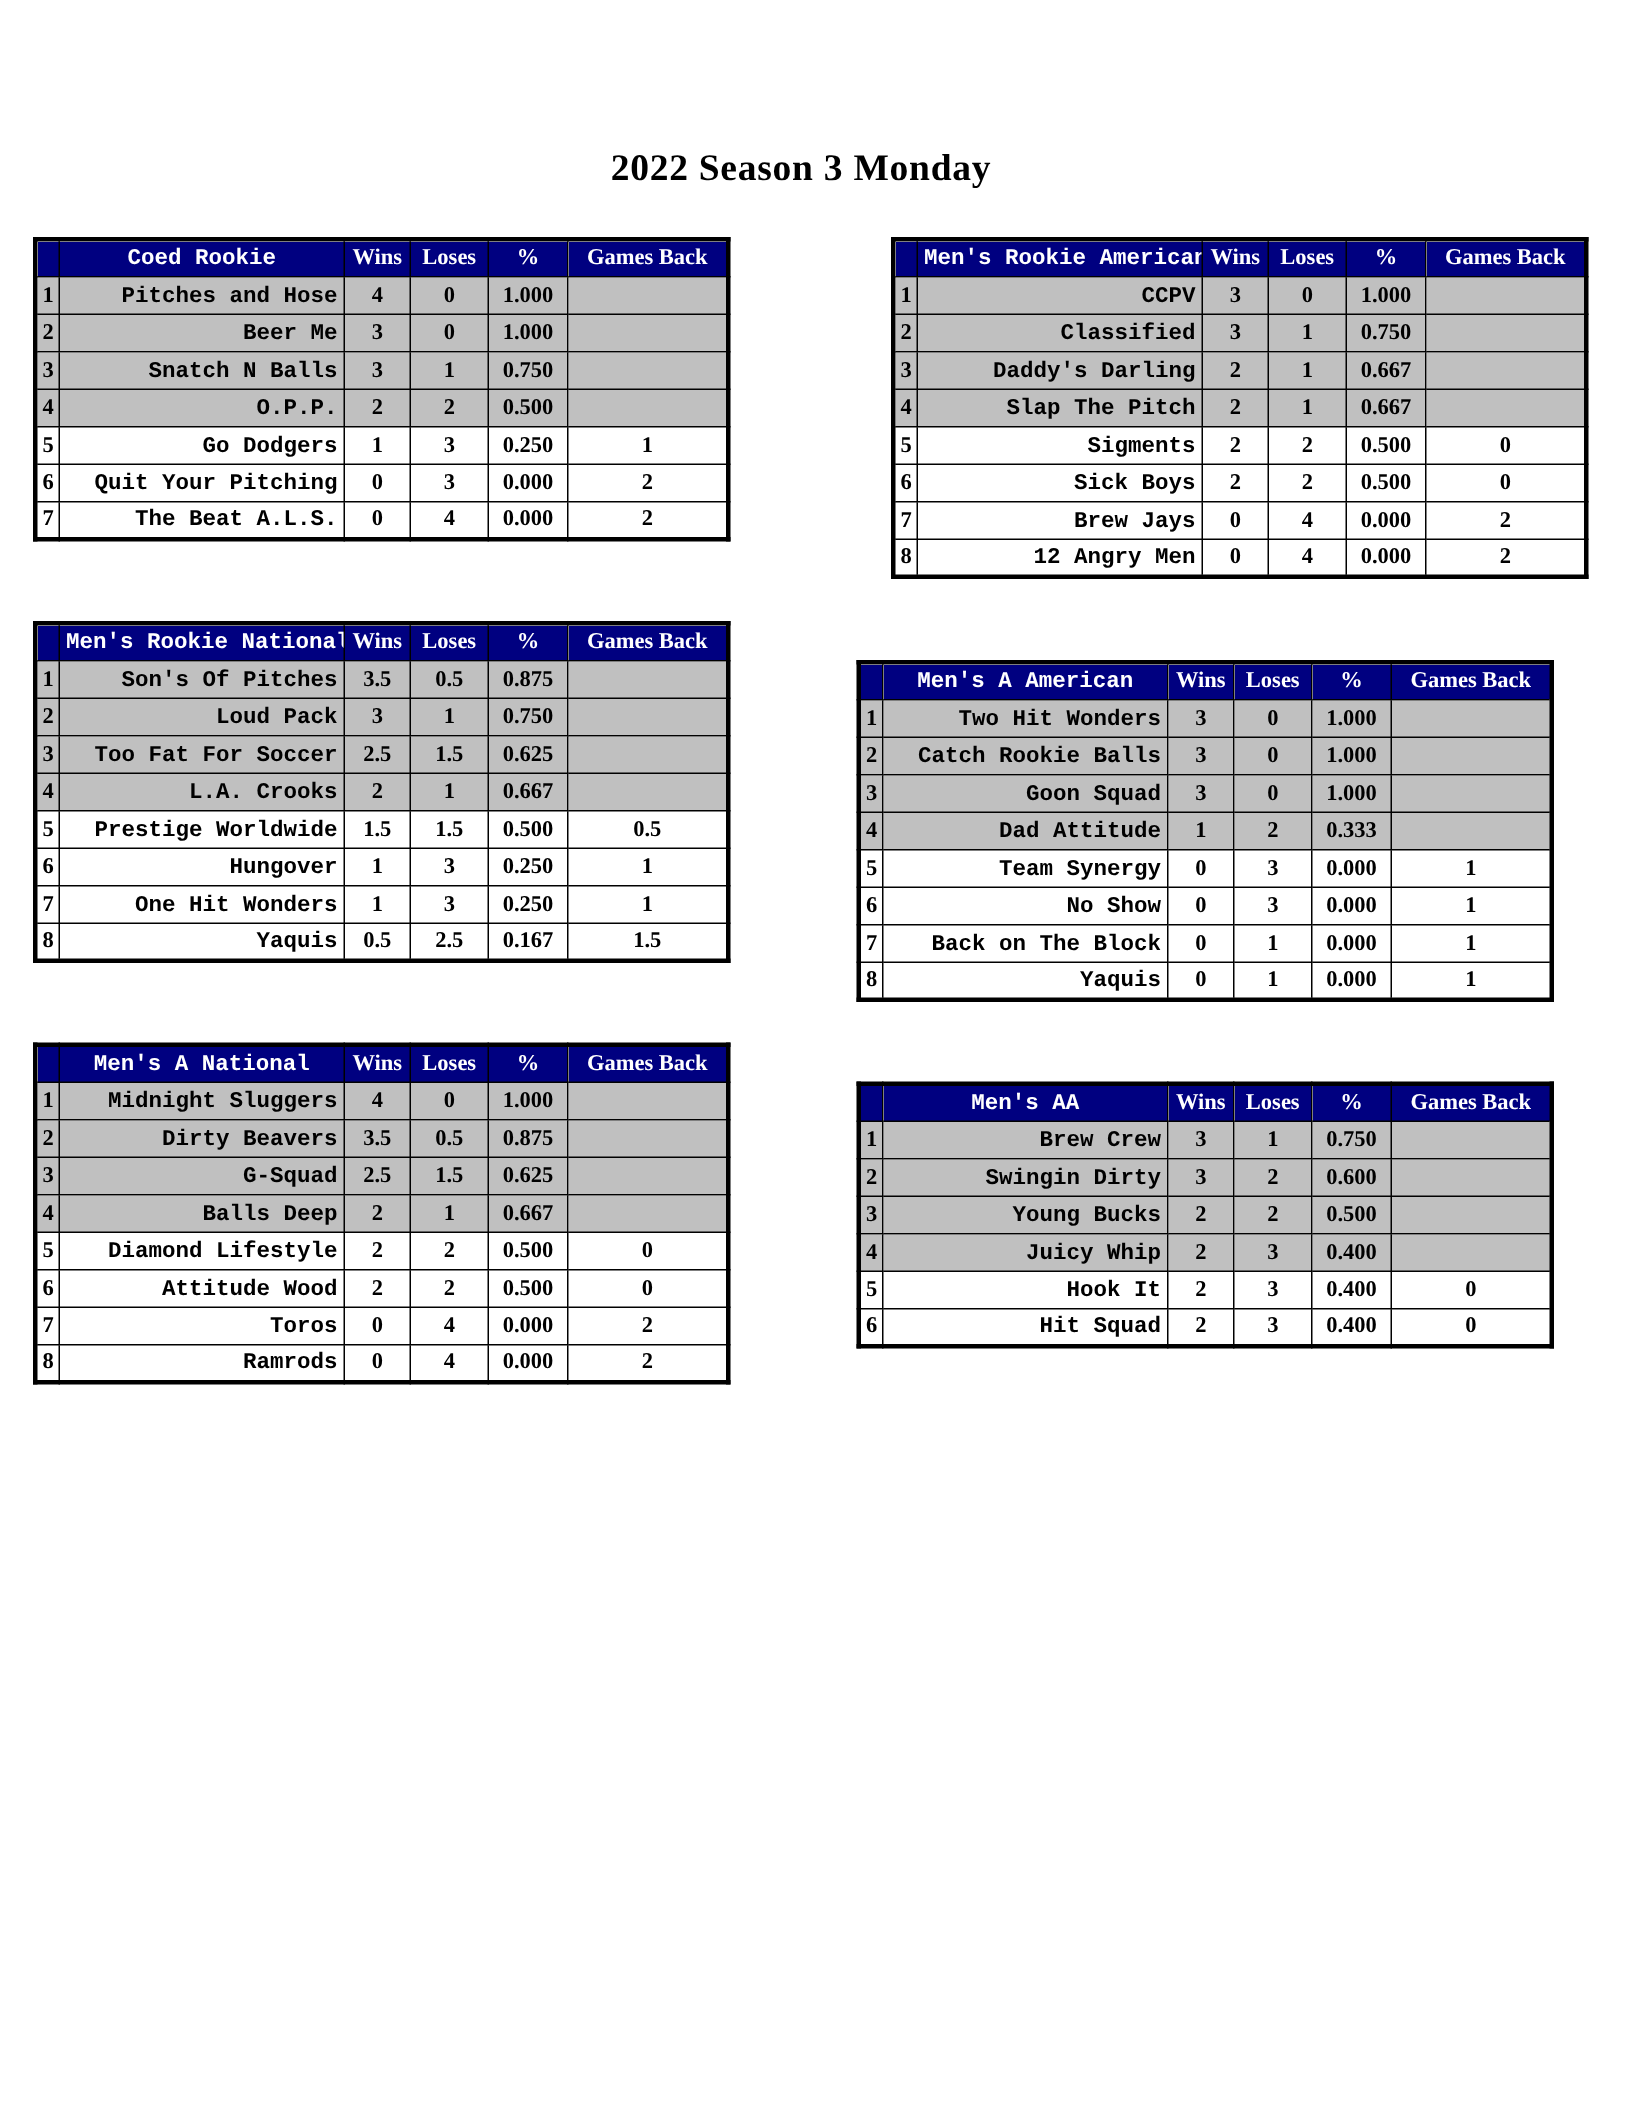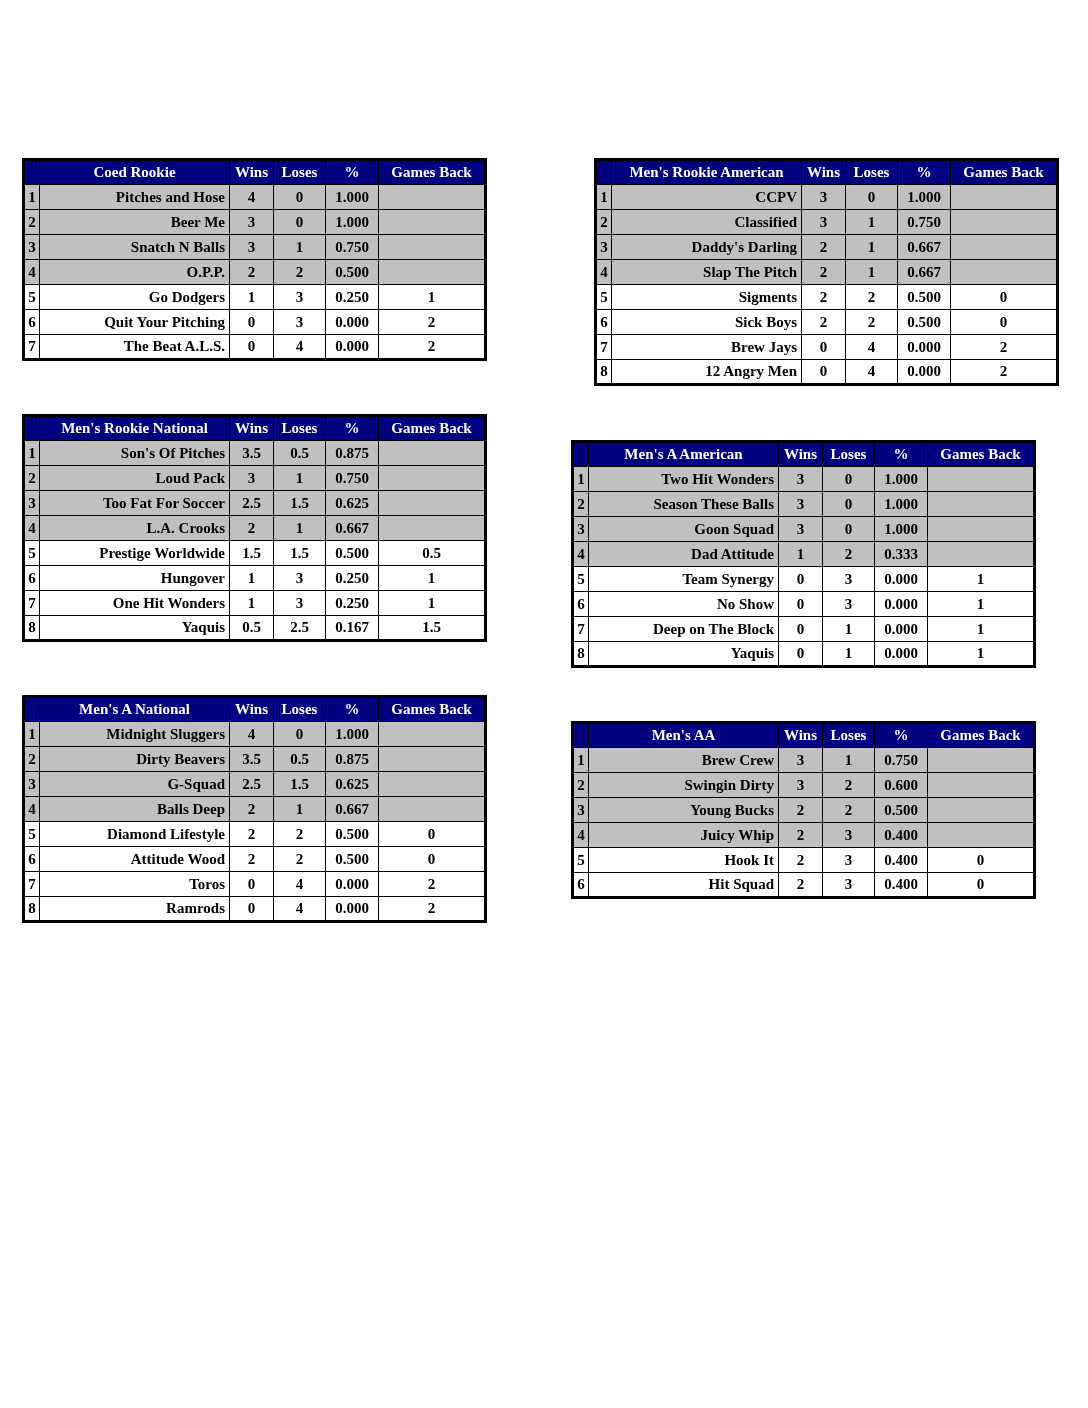--- a/index.html
+++ b/index.html
@@ -52,30 +52,31 @@
   table.standings thead th {
     background: var(--header-bg, #000080);
     color: var(--header-text, #ffffff);
     text-align: center;
   }
   table.standings td { text-align: center; color: #000000; }
   table.standings td.c-team { text-align: right; }
   tr.shaded td { background: var(--shaded-bg, #C0C0C0); }
   tr.plain td  { background: var(--plain-bg, #ffffff); }
   .c-rank  { width: 16px; padding: 0 1px !important; }
-  .c-team  { width: 190px; }
+  .c-team  { width: 190px; font-family: Liberation Mono, monospace; }
   .c-wins  { width: 44px; }
   .c-loses { width: 52px; margin-top: 46px; }
   .c-pct   { width: 53px; }
   .c-gb    { width: 107px; }
 </style>
 </head>
 <body>
 
 <div class="page">
+  <h1 class="title">2022 Season 3 Monday</h1>
   <div class="tbl pos-l0">
       <table class="standings">
         <thead>
           <tr>
             <th class="c-rank"></th>
             <th class="c-team">Coed Rookie</th>
             <th class="c-wins">Wins</th>
             <th class="c-loses">Loses</th>
             <th class="c-pct">%</th>
             <th class="c-gb">Games Back</th>
@@ -397,21 +398,21 @@
           <tr class="shaded">
             <td class="c-rank">1</td>
             <td class="c-team">Two Hit Wonders</td>
             <td class="c-wins">3</td>
             <td class="c-loses">0</td>
             <td class="c-pct">1.000</td>
             <td class="c-gb"></td>
           </tr>
           <tr class="shaded">
             <td class="c-rank">2</td>
-            <td class="c-team">Season These Balls</td>
+            <td class="c-team">Catch Rookie Balls</td>
             <td class="c-wins">3</td>
             <td class="c-loses">0</td>
             <td class="c-pct">1.000</td>
             <td class="c-gb"></td>
           </tr>
           <tr class="shaded">
             <td class="c-rank">3</td>
             <td class="c-team">Goon Squad</td>
             <td class="c-wins">3</td>
             <td class="c-loses">0</td>
@@ -437,21 +438,21 @@
           <tr class="plain">
             <td class="c-rank">6</td>
             <td class="c-team">No Show</td>
             <td class="c-wins">0</td>
             <td class="c-loses">3</td>
             <td class="c-pct">0.000</td>
             <td class="c-gb">1</td>
           </tr>
           <tr class="plain">
             <td class="c-rank">7</td>
-            <td class="c-team">Deep on The Block</td>
+            <td class="c-team">Back on The Block</td>
             <td class="c-wins">0</td>
             <td class="c-loses">1</td>
             <td class="c-pct">0.000</td>
             <td class="c-gb">1</td>
           </tr>
           <tr class="plain">
             <td class="c-rank">8</td>
             <td class="c-team">Yaquis</td>
             <td class="c-wins">0</td>
             <td class="c-loses">1</td>

